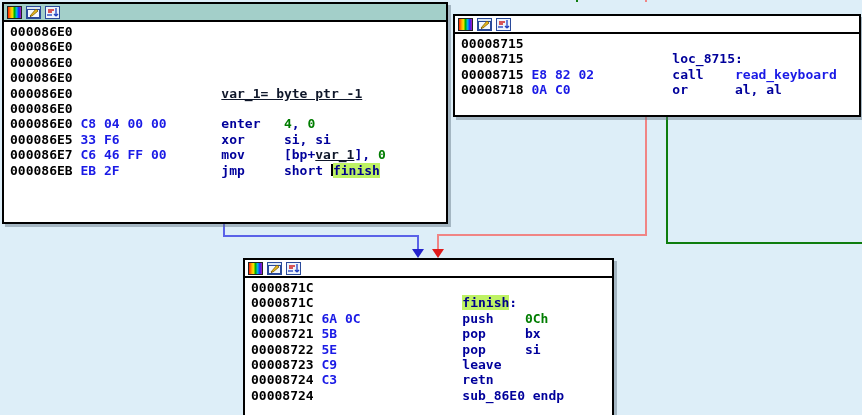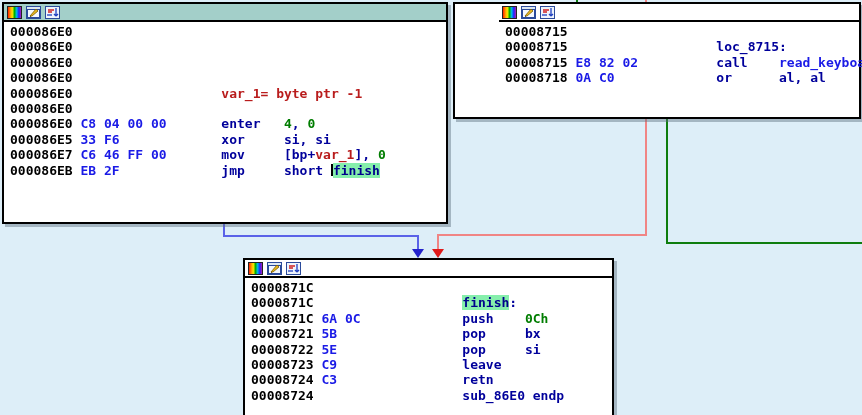--- a/index.html
+++ b/index.html
@@ -31,26 +31,26 @@
   .tb-icon svg{position:absolute;left:0;top:0;}
   .code{
     padding:2px 0 0 6px;font-size:13px;font-weight:bold;line-height:15.4px;
   }
   .line{white-space:pre;height:15.4px;}
   .t-a{color:#000000;}
   .t-b{color:#1a1ae6;}
   .t-cm{color:#8c8c8c;}
   .t-k{color:#00009b;}
   .t-g{color:#007d00;}
-  .t-v{color:#b91c1c;}
+  .t-v{color:#0f172a;text-decoration:underline;}
   .t-f{color:#1a1ae6;text-align:center;}
-  .t-hl{background:#86efac;color:#00008b;}
+  .t-hl{background:#bef264;color:#00008b;}
   .t-cur{display:inline-block;width:2px;height:12px;background:#000;vertical-align:-1px;}
   #block-a{left:2px;top:2px;width:446px;height:222px;}
-  #block-b{left:453px;top:2px;width:408px;height:117px;padding-left:44px;}
+  #block-b{left:453px;top:14px;width:408px;height:103px;}
   #block-c{left:243px;top:258px;width:371px;height:170px;}
   #edges{position:absolute;left:0;top:0;pointer-events:none;}
 </style>
 </head>
 <body>
 
 <svg id="edges" width="862" height="415">
   <path d="M224,223 V236 H418 V250" fill="none" stroke-width="2" stroke="#5a62e8"></path>
   <polygon points="412,249 424,249 418,258" fill="#2323cc"></polygon>
   <path d="M646,104 V235 H438 V250" fill="none" stroke-width="2" stroke="#f08585"></path>

